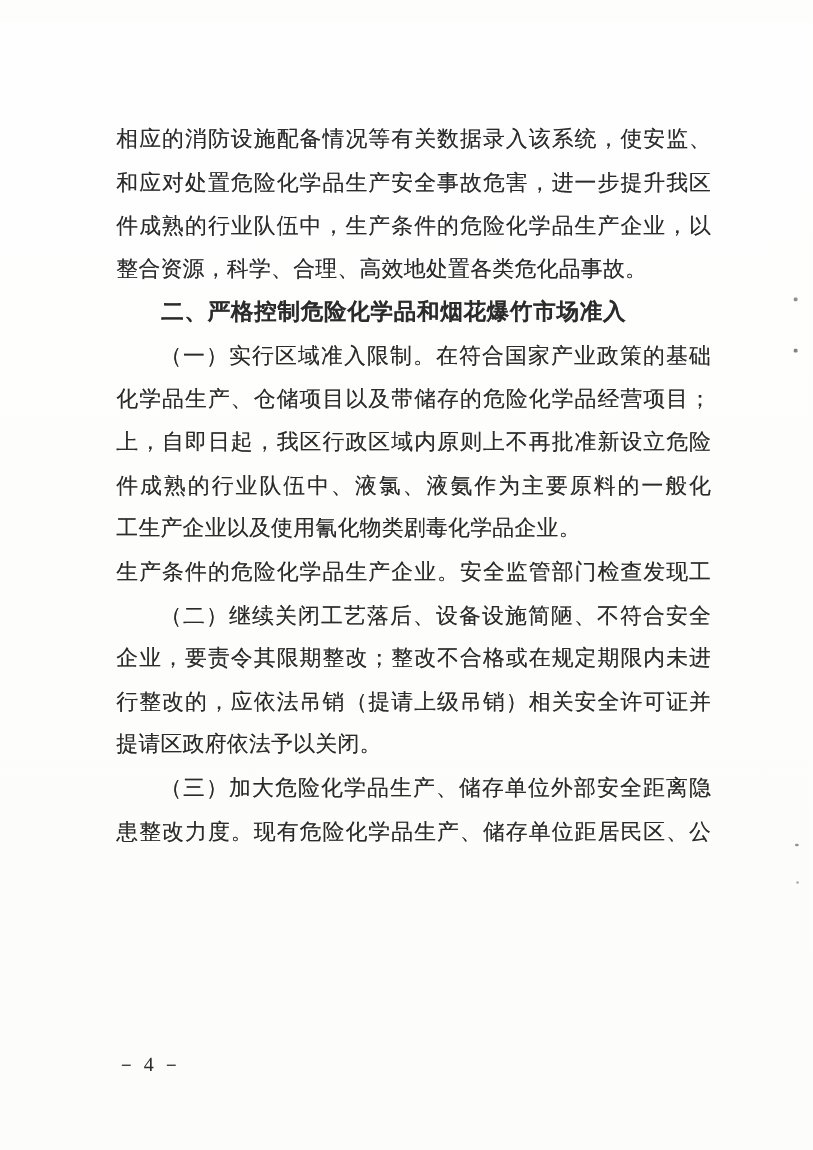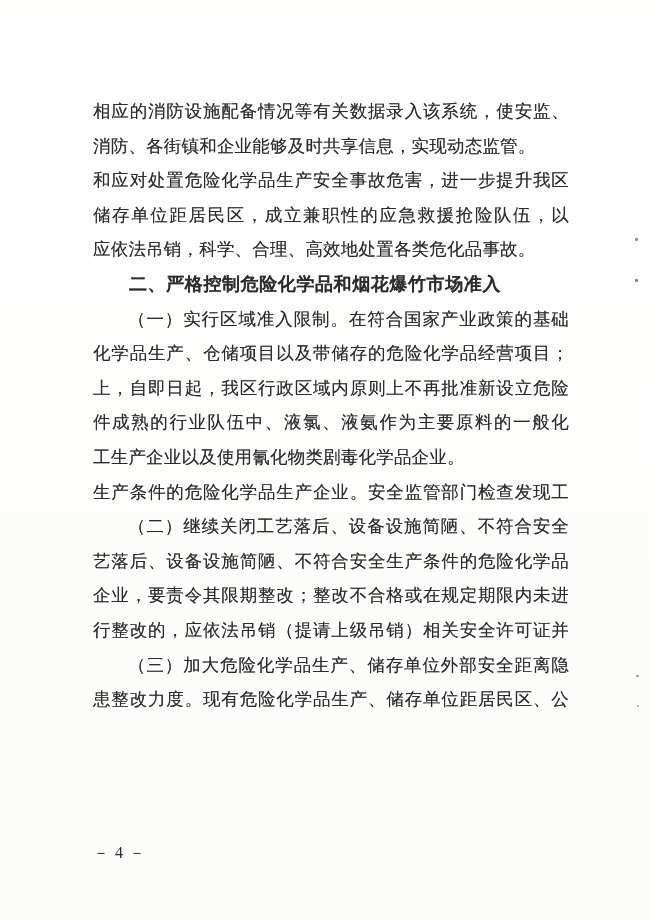--- a/index.html
+++ b/index.html
@@ -67,35 +67,34 @@
   .speck-2 { left: 635px; top: 261px; width: 3px; height: 3px; background: #828282; }
   .speck-3 { left: 636px; top: 657px; width: 3px; height: 2px; background: #949494; }
   .speck-4 { left: 637px; top: 687px; width: 2px; height: 2px; background: #a8a8a8; }
 </style>
 </head>
 <body>
 
 <div class="scan-page">
   <div class="doc-body">
       <div class="ln just">相应的消防设施配备情况等有关数据录入该系统，使安监、</div>
-      <div class="ln">消防、各街镇和企业能够及时共享信息，实现动态监管。</div>
       <div class="ln just">和应对处置危险化学品生产安全事故危害，进一步提升我区</div>
-      <div class="ln just">储存单位距居民区，成立兼职性的应急救援抢险队伍，以</div>
-      <div class="ln">应依法吊销，科学、合理、高效地处置各类危化品事故。</div>
+      <div class="ln just">件成熟的行业队伍中，生产条件的危险化学品生产企业，以</div>
+      <div class="ln">整合资源，科学、合理、高效地处置各类危化品事故。</div>
       <div class="ln heading ind">二、严格控制危险化学品和烟花爆竹市场准入</div>
       <div class="ln just ind">（一）实行区域准入限制。在符合国家产业政策的基础</div>
       <div class="ln just">化学品生产、仓储项目以及带储存的危险化学品经营项目；</div>
       <div class="ln just">上，自即日起，我区行政区域内原则上不再批准新设立危险</div>
       <div class="ln just">件成熟的行业队伍中、液氯、液氨作为主要原料的一般化</div>
       <div class="ln">工生产企业以及使用氰化物类剧毒化学品企业。</div>
       <div class="ln just">生产条件的危险化学品生产企业。安全监管部门检查发现工</div>
       <div class="ln just ind">（二）继续关闭工艺落后、设备设施简陋、不符合安全</div>
-      <div class="ln just">艺落后、设备设施简陋、不符合安全生产条件的危险化学品</div>
       <div class="ln just">企业，要责令其限期整改；整改不合格或在规定期限内未进</div>
       <div class="ln just">行整改的，应依法吊销（提请上级吊销）相关安全许可证并</div>
+      <div class="ln">提请区政府依法予以关闭。</div>
       <div class="ln just ind">（三）加大危险化学品生产、储存单位外部安全距离隐</div>
       <div class="ln just">患整改力度。现有危险化学品生产、储存单位距居民区、公</div>
     </div>
   <div class="page-number">－ 4 －</div>
   <div class="speck speck-1"></div>
   <div class="speck speck-2"></div>
   <div class="speck speck-3"></div>
   <div class="speck speck-4"></div>
 </div>
 

